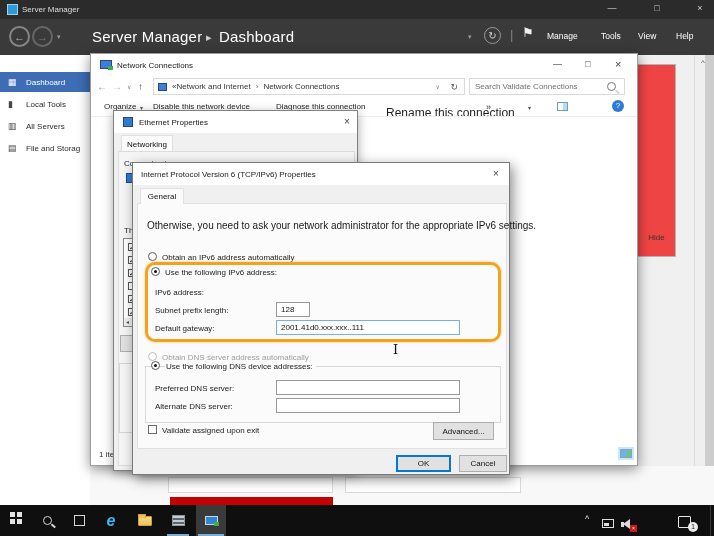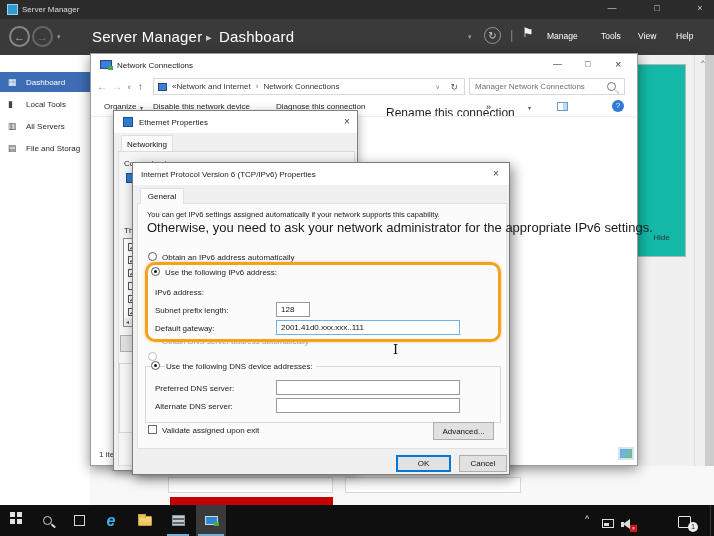--- a/index.html
+++ b/index.html
@@ -115,21 +115,21 @@
     <div class="nav-item" style="top:61px">
       <span class="ico">▥</span>
       <span class="lbl">All Servers</span>
     </div>
     <div class="nav-item" style="top:83px">
       <span class="ico">▤</span>
       <span class="lbl">File and Storag</span>
     </div>
   </div>
 
-  <div class="abs" style="left:637px;top:64px;width:49px;height:193px;background:#14b8a6;border:1px solid #b5b5b5">
+  <div class="abs" style="left:637px;top:64px;width:39px;height:193px;background:#ef4444;border:1px solid #b5b5b5">
     <span class="abs" style="left:0;right:0;bottom:14px;text-align:center;font-size:8px;color:#333">Hide</span>
   </div>
   <div class="abs" style="left:694px;top:55px;width:20px;height:450px;background:#efefef;border-left:1px solid #ddd">
     <span class="abs" style="left:6px;top:3px;font-size:8px;color:#555">^</span>
     <span class="abs" style="left:10px;top:0;width:10px;height:450px;background:#cdcdcd"></span>
   </div>
 
   <div class="abs" style="left:90px;top:466px;width:624px;height:39px;background:#f8f8f8">
     <span class="abs" style="left:78px;top:11px;width:165px;height:16px;background:#fff;border:1px solid #d9d9d9"></span>
     <span class="abs" style="left:255px;top:11px;width:176px;height:16px;background:#fff;border:1px solid #d9d9d9"></span>
@@ -153,21 +153,21 @@
     <div class="addr" style="left:62px;top:24px;width:312px;height:17px">
       <span style="width:9px;height:8px;background:#3d7edb;border:1px solid #2a4a7a;margin-left:4px"></span>
       <span style="margin-left:5px">«</span>
       <span style="">Network and Internet</span>
       <span style="margin-left:5px;color:#777">›</span>
       <span style="margin-left:5px">Network Connections</span>
       <span style="position:absolute;right:24px;font-size:6px;color:#888">∨</span>
       <span style="position:absolute;right:6px;font-size:9px;color:#555">↻</span>
     </div>
     <div class="addr" style="left:378px;top:24px;width:156px;height:17px;color:#707070">
-      <span style="margin-left:5px">Manager Network Connections</span>
+      <span style="margin-left:5px">Search Validate Connections</span>
       <span class="mag" style="position:absolute;right:8px;border-color:#777"></span>
     </div>
     
     <span class="abs" style="left:13px;top:48px;font-size:8px;color:#1f1f1f">Organize</span>
     <span class="abs" style="left:49px;top:50px;font-size:6px;color:#555">▾</span>
     <span class="abs" style="left:62px;top:48px;font-size:8px;color:#1f1f1f">Disable this network device</span>
     <span class="abs" style="left:185px;top:48px;font-size:8px;color:#1f1f1f">Diagnose this connection</span>
     <span class="abs" style="left:295px;top:52px;font-size:12px;color:#1f1f1f">Rename this connection</span>
     <span class="abs" style="left:395px;top:48px;font-size:9px;color:#1f1f1f">»</span>
     <span class="abs viewico1" style="left:424px;top:48px"></span>
@@ -208,41 +208,40 @@
   </div>
 
   <div class="dialog" style="left:132px;top:162px;width:378px;height:313px;border-color:#7a7a7a;box-shadow:3px 4px 12px rgba(0,0,0,.45)">
     <div class="dlg-title">
       <span class="abs" style="left:8px;top:7px">Internet Protocol Version 6 (TCP/IPv6) Properties</span>
       <span class="dlg-close" style="left:360px;top:5px">×</span>
     </div>
     <div class="tab" style="left:7px;top:25px;width:44px;height:16px;z-index:2">General</div>
     <div class="panel" style="left:4px;top:40px;width:370px;height:246px"></div>
 
-    <span class="lab" style="left:14px;top:47px;font-size:7.5px">You can get IPv6 settings assigned automatically if your network supports this capability.</span>
-    <span class="lab" style="left:14px;top:57px;font-size:13px">Otherwise, you need to ask your network administrator for the appropriate IPv6 settings.</span>
+    <span class="lab" style="left:14px;top:57px;font-size:10px">Otherwise, you need to ask your network administrator for the appropriate IPv6 settings.</span>
 
     <span class="radio" style="left:15px;top:89px"></span>
     <span class="lab" style="left:29px;top:90px">Obtain an IPv6 address automatically</span>
 
     <div class="abs" style="left:12px;top:99px;width:356px;height:80px;border:3px solid #F2A21C;border-radius:10px;box-shadow:0 0 3px rgba(242,162,28,.55);z-index:3;pointer-events:none"></div>
 
     <span class="radio sel" style="left:18px;top:104px"></span>
     <span class="lab" style="left:32px;top:105px">Use the following IPv6 address:</span>
 
     <span class="lab" style="left:22px;top:125px">IPv6 address:</span>
 
     <span class="lab" style="left:22px;top:143px">Subnet prefix length:</span>
     <div class="input" style="left:143px;top:139px;width:34px;height:15px">128</div>
 
     <span class="lab" style="left:22px;top:161px">Default gateway:</span>
     <div class="input" style="left:143px;top:157px;width:184px;height:15px;border:1px solid #6fb2e4">2001.41d0.xxx.xxx..111</div>
 
     <span class="radio dis" style="left:15px;top:189px"></span>
-    <span class="lab dim" style="left:29px;top:174px">Obtain DNS server address automatically</span>
+    <span class="lab dim" style="left:29px;top:190px">Obtain DNS server address automatically</span>
 
     <div class="abs" style="left:12px;top:203px;width:356px;height:57px;border:1px solid #d8d8d8"></div>
     <span class="radio sel" style="left:18px;top:198px"></span>
     <span class="lab" style="left:32px;top:199px;background:#fbfbfb;padding:0 3px 1px 1px">Use the following DNS device addresses:</span>
 
     <span class="lab" style="left:22px;top:221px">Preferred DNS server:</span>
     <div class="input" style="left:143px;top:217px;width:184px;height:15px"></div>
 
     <span class="lab" style="left:22px;top:239px">Alternate DNS server:</span>
     <div class="input" style="left:143px;top:235px;width:184px;height:15px"></div>

